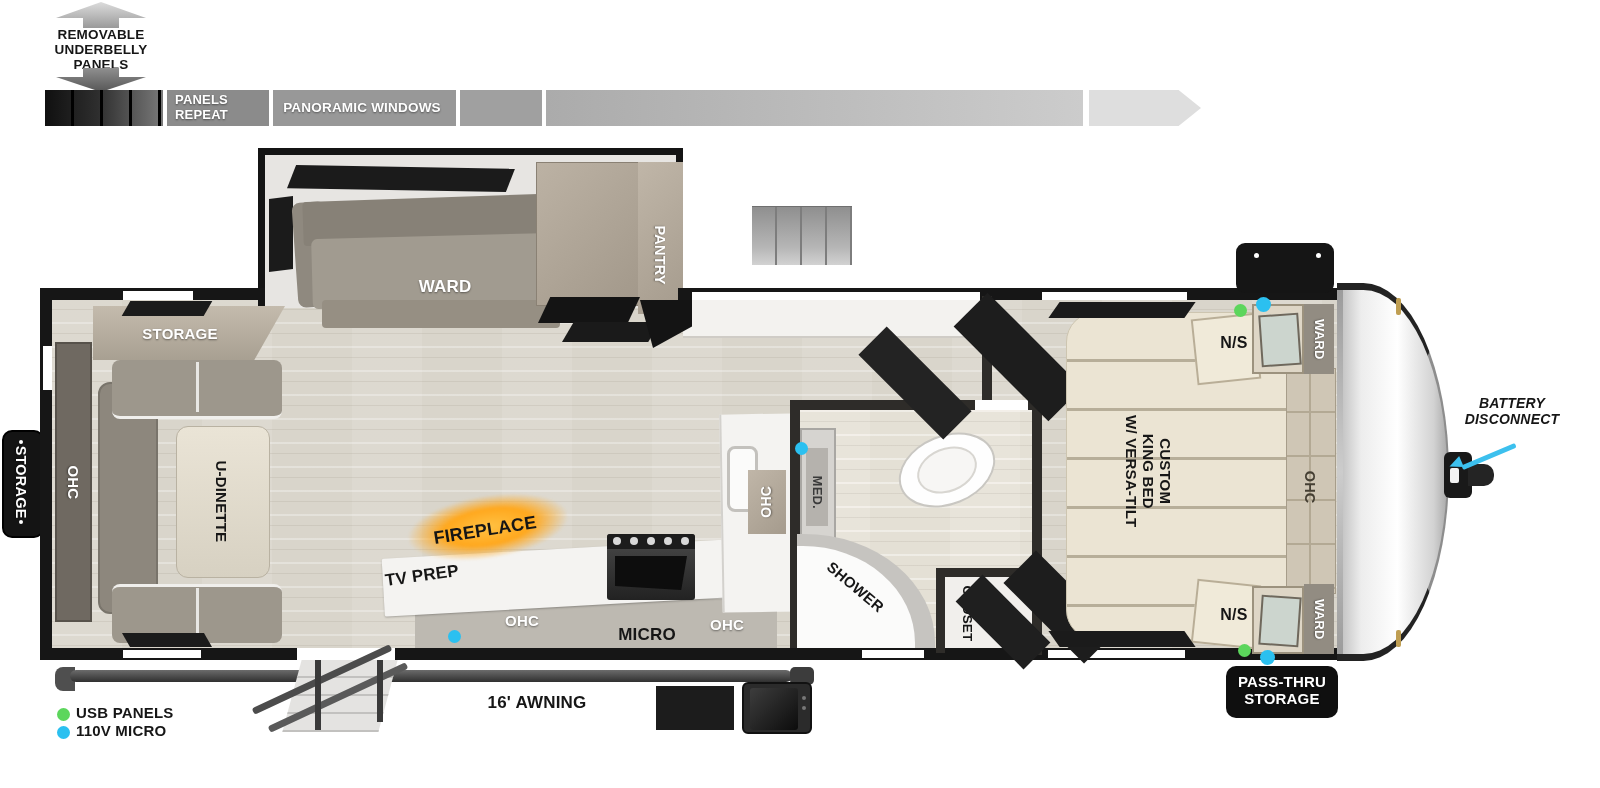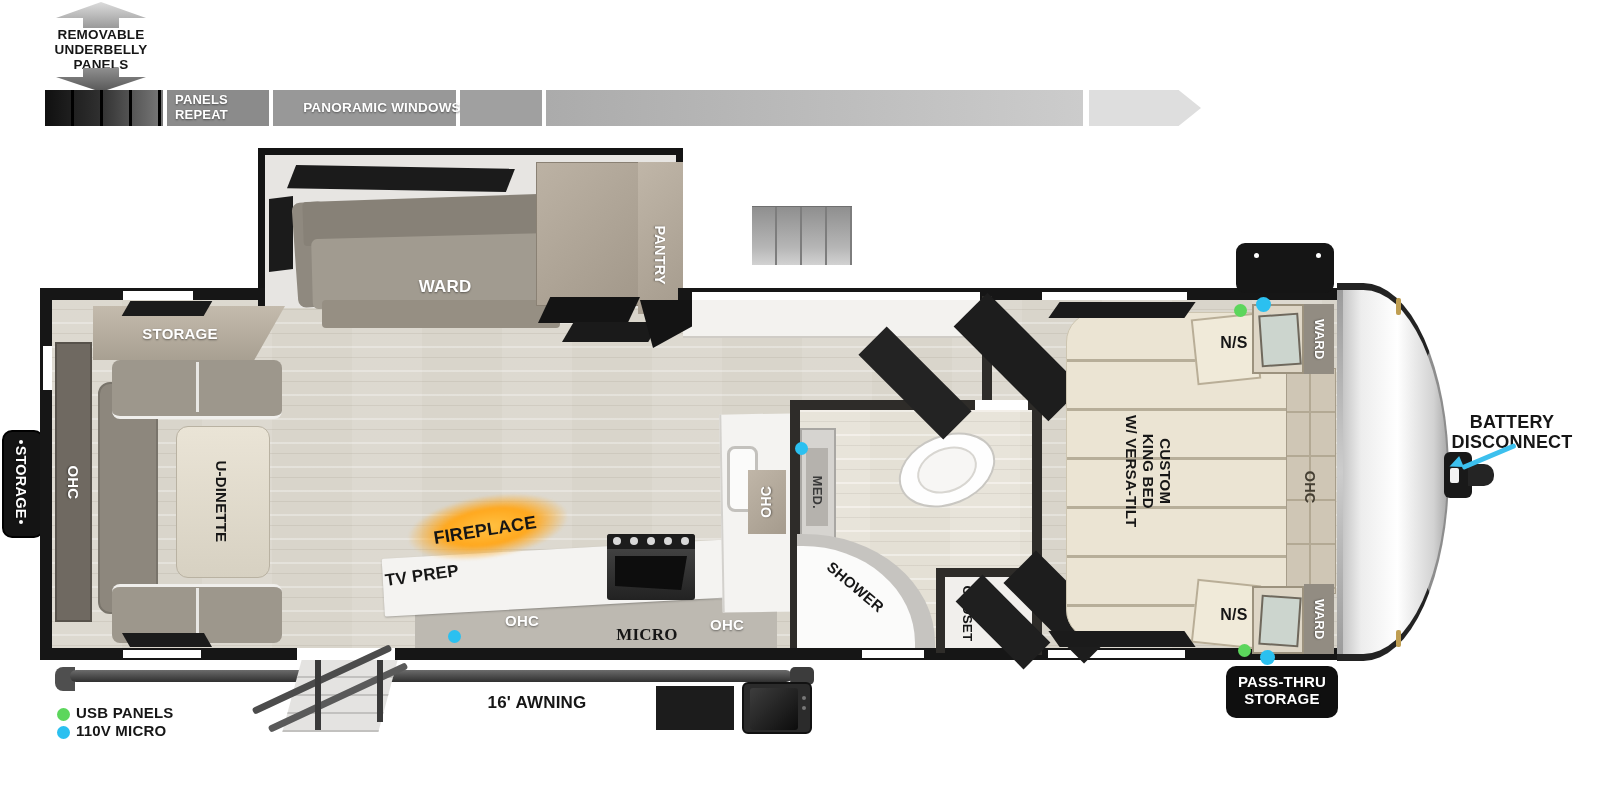--- a/index.html
+++ b/index.html
@@ -33,21 +33,21 @@
   <div class="abs" style="left:56px;top:68px;width:90px;height:24px;background:linear-gradient(#8f8f8f,#565656);
               clip-path:polygon(50% 100%,0 38%,30% 38%,30% 0,70% 0,70% 38%,100% 38%);"></div>
 
   <div class="abs" style="left:45px;top:90px;width:118px;height:36px;
               background:repeating-linear-gradient(90deg, rgba(0,0,0,0) 0 26px, #000 26px 29px),
                          linear-gradient(90deg,#101010 0%,#2e2e2e 45%,#7a7a7a 100%);"></div>
   <div class="abs" style="left:167px;top:90px;width:102px;height:36px;background:#8b8b8b;"></div>
   <div class="lbl w" style="left:175px;top:93px;width:90px;font-size:13px;text-align:left;">PANELS
 REPEAT</div>
   <div class="abs" style="left:273px;top:90px;width:183px;height:36px;background:#989898;"></div>
-  <div class="lbl w" style="left:273px;top:100px;width:178px;font-size:13.5px;padding-left:20px;">PANORAMIC WINDOWS</div>
+  <div class="lbl w" style="left:273px;top:100px;width:178px;font-size:13.5px;">PANORAMIC WINDOWS</div>
   <div class="abs" style="left:460px;top:90px;width:82px;height:36px;background:#a0a0a0;"></div>
   <div class="abs" style="left:546px;top:90px;width:537px;height:36px;background:linear-gradient(90deg,#ababab,#cccccc);"></div>
   <div class="abs" style="left:1089px;top:90px;width:112px;height:36px;background:#dedede;
               clip-path:polygon(0 0,80% 0,100% 50%,80% 100%,0 100%);"></div>
 
   <div class="abs" style="left:752px;top:206px;width:100px;height:58px;border-top:1px solid #6f6f6f;
               background:repeating-linear-gradient(90deg, rgba(0,0,0,0) 0 23px, #7d7d7d 23px 25px),
                          linear-gradient(180deg,#8f8f8f,#b6b6b6 70%,#d2d2d2);"></div>
 
   <div class="abs floor" style="left:52px;top:298px;width:1290px;height:352px;"></div>
@@ -106,21 +106,21 @@
 
   <div class="abs" style="left:607px;top:534px;width:88px;height:66px;background:linear-gradient(180deg,#4a4a4a,#222);border-radius:3px;"></div>
   <div class="abs" style="left:607px;top:534px;width:88px;height:15px;background:#1c1c1c;border-radius:3px 3px 0 0;"></div>
   <div class="dot" style="left:613px;top:537px;width:8px;height:8px;background:#d9d9d9;"></div>
   <div class="dot" style="left:630px;top:537px;width:8px;height:8px;background:#d9d9d9;"></div>
   <div class="dot" style="left:647px;top:537px;width:8px;height:8px;background:#d9d9d9;"></div>
   <div class="dot" style="left:664px;top:537px;width:8px;height:8px;background:#d9d9d9;"></div>
   <div class="dot" style="left:681px;top:537px;width:8px;height:8px;background:#d9d9d9;"></div>
   <div class="abs" style="left:615px;top:556px;width:72px;height:34px;background:#0d0d0d;
               clip-path:polygon(0 0,100% 0,92% 100%,0 88%);"></div>
-  <div class="lbl" style="left:597px;top:625px;width:100px;font-size:17px;font-family:Liberation Serif, serif;">MICRO</div>
+  <div class="lbl" style="left:597px;top:625px;width:100px;font-size:17px;">MICRO</div>
   <div class="lbl w" style="left:688px;top:617px;width:78px;font-size:15px;">OHC</div>
 
   <div class="abs" style="left:721px;top:414px;width:70px;height:198px;background:#f4f3f1;border-left:2px solid #d3d1cd;transform:rotate(-1deg);"></div>
   <div class="abs" style="left:727px;top:446px;width:25px;height:60px;background:#fbfbfa;border:3px solid #c3c1bd;border-radius:8px;"></div>
   <div class="abs tan" style="left:748px;top:470px;width:38px;height:64px;"></div>
   <div class="lbl w" style="left:739px;top:494px;width:56px;font-size:14px;transform:rotate(-90deg);">OHC</div>
 
   <div class="wall" style="left:40px;top:288px;width:225px;height:12px;"></div>
   <div class="wall" style="left:678px;top:288px;width:664px;height:12px;"></div>
   <div class="wall" style="left:40px;top:288px;width:12px;height:372px;"></div>
@@ -200,21 +200,21 @@
   <div class="abs" style="left:1337px;top:290px;width:6px;height:364px;background:linear-gradient(180deg,#9c9c9c,#cccccc,#9c9c9c);"></div>
   <div class="abs" style="left:1396px;top:298px;width:5px;height:17px;background:#bf9e52;border-radius:2px;"></div>
   <div class="abs" style="left:1396px;top:630px;width:5px;height:17px;background:#bf9e52;border-radius:2px;"></div>
   <div class="abs" style="left:1236px;top:243px;width:98px;height:50px;background:#151515;border-radius:9px;"></div>
   <div class="dot" style="left:1254px;top:253px;width:5px;height:5px;background:#fff;"></div>
   <div class="dot" style="left:1316px;top:253px;width:5px;height:5px;background:#fff;"></div>
 
   <div class="abs" style="left:1444px;top:452px;width:28px;height:46px;background:#191919;border-radius:6px;"></div>
   <div class="abs" style="left:1468px;top:464px;width:26px;height:22px;background:#242424;border-radius:0 10px 10px 0;"></div>
   <div class="abs" style="left:1450px;top:468px;width:9px;height:15px;background:#f2f2f2;border-radius:2px;"></div>
-  <div class="lbl" style="left:1448px;top:412px;width:128px;font-size:18px;">BATTERY
+  <div class="lbl" style="left:1448px;top:396px;width:128px;font-size:14px;font-style:italic;">BATTERY
 DISCONNECT</div>
   <div class="abs" style="left:1460px;top:454px;width:58px;height:5px;background:#3cc0ee;border-radius:2px;transform:rotate(-23deg);"></div>
   <div class="abs" style="left:1449px;top:458px;width:0;height:0;border-top:6px solid transparent;border-bottom:6px solid transparent;
               border-right:13px solid #3cc0ee;transform:rotate(-23deg);"></div>
 
   <div class="abs" style="left:1226px;top:666px;width:112px;height:52px;background:#0f0f0f;border-radius:10px;"></div>
   <div class="lbl w" style="left:1226px;top:674px;width:112px;font-size:15px;">PASS-THRU
 STORAGE</div>
 
   <div class="abs" style="left:55px;top:667px;width:20px;height:24px;background:#4f4f4f;border-radius:8px 0 0 8px;"></div>

